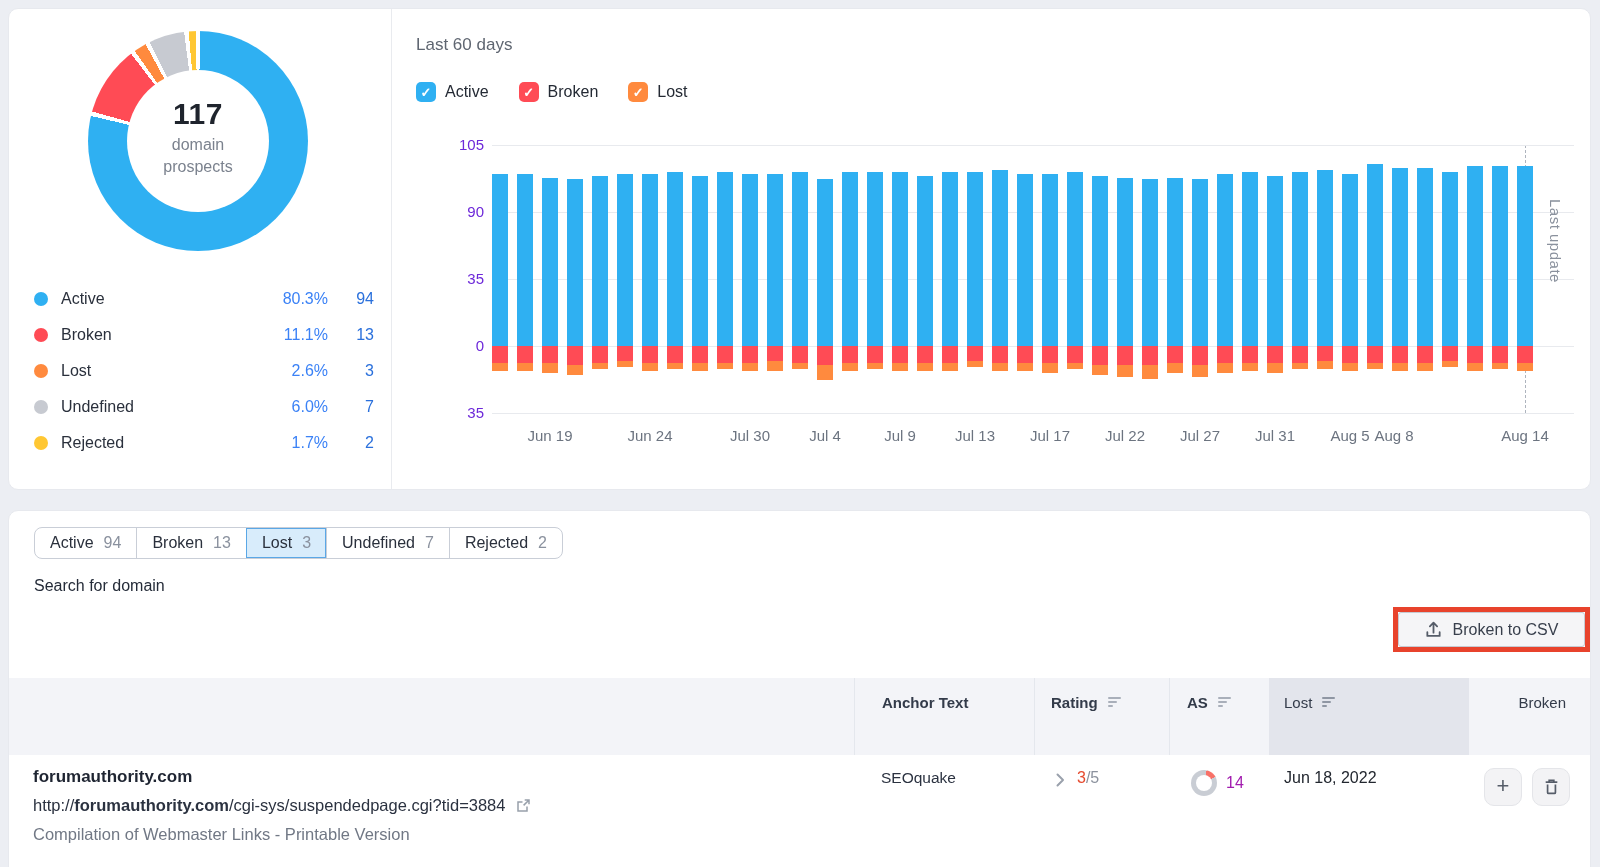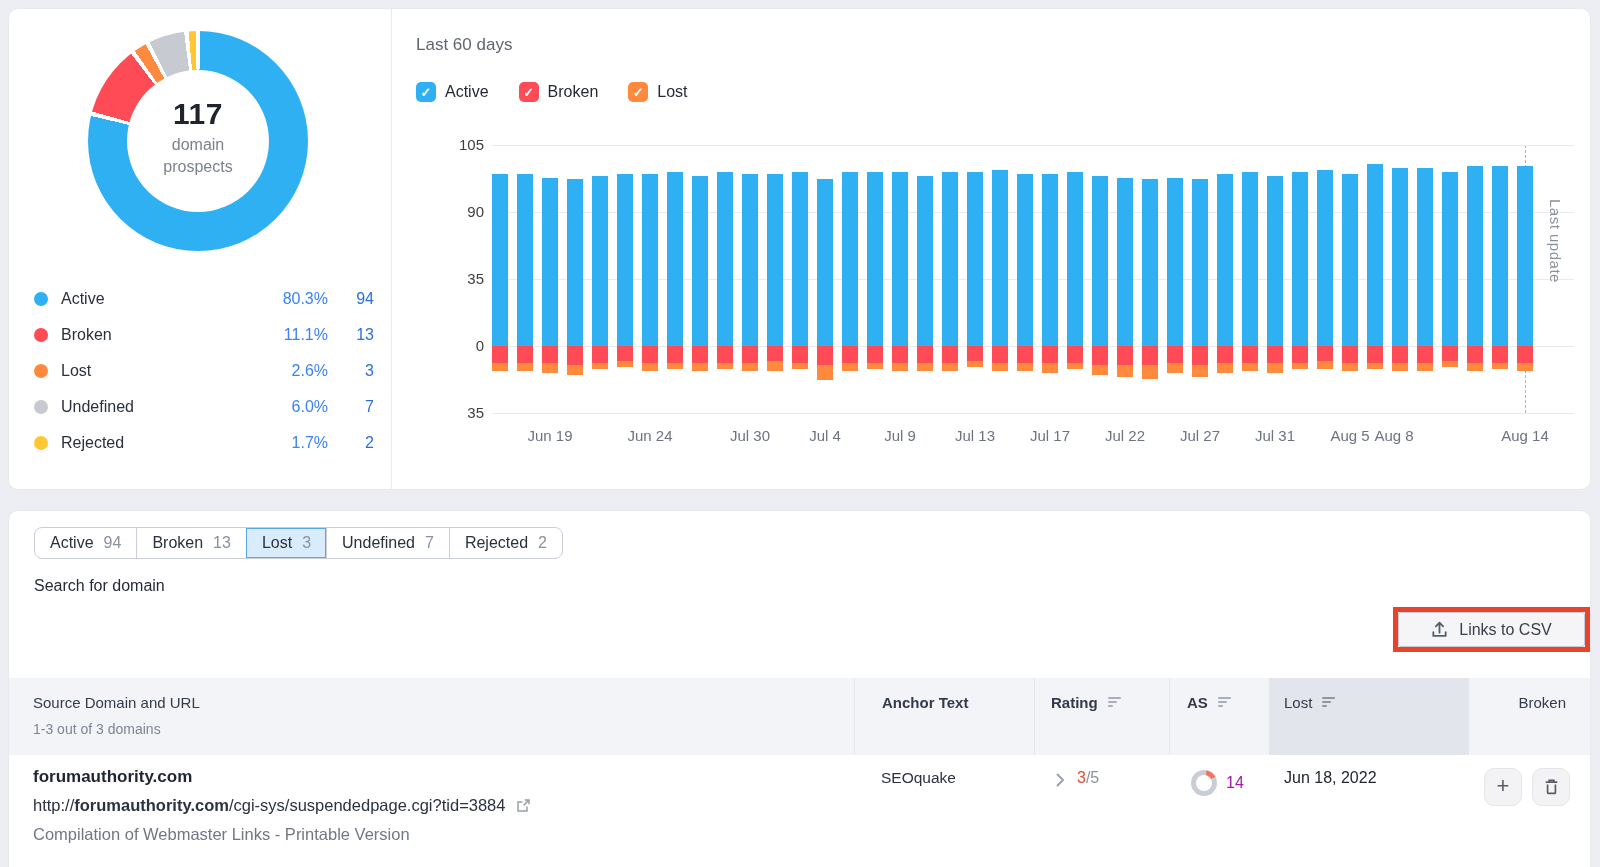--- a/index.html
+++ b/index.html
@@ -25,21 +25,21 @@
 
   
   #chart-title { position:absolute; left:407px; top:26px; font-size:17px; color:#5F6671; }
   #cb-row { position:absolute; left:407px; top:73px; display:flex; gap:30px; }
   .cb { display:flex; align-items:center; gap:9px; cursor:pointer; }
   .cb-box { width:20px; height:20px; border-radius:5px; color:#fff; font-size:13px; font-weight:bold; display:flex; align-items:center; justify-content:center; }
   .cb-label { font-size:16px; color:#242A34; }
 
   #plot { position:absolute; left:483px; top:136px; width:1082px; height:268px; }
   .gridline { position:absolute; left:0; width:100%; height:1px; background:#E8EAEE; }
-  .ytick { position:absolute; left:413px; width:62px; text-align:right; font-size:15px; color:#404040; }
+  .ytick { position:absolute; left:413px; width:62px; text-align:right; font-size:15px; color:#6d28d9; }
   .bar-seg { position:absolute; }
   .bar-g { position:absolute; top:0; height:268px; width:16px; }
   #dash-line { position:absolute; top:0; height:268px; width:0; border-left:1px dashed #AEB4BE; }
   #last-update { position:absolute; left:1538px; top:190px; writing-mode:vertical-rl; font-size:15px; color:#8A919D; letter-spacing:.5px; }
   #xlabels { position:absolute; left:483px; top:418px; width:1082px; height:20px; }
   .xtick { position:absolute; transform:translateX(-50%); font-size:15px; color:#6C7480; white-space:nowrap; }
 
   
   #tabs { position:absolute; left:25px; top:16px; display:inline-flex; border:1px solid #C9CED7; border-radius:8px; background:#fff; overflow:hidden; }
   .tab { padding:6px 15px; font-size:16px; color:#2A303C; display:flex; gap:10px; align-items:center; cursor:pointer; border-left:1px solid #C9CED7; }
@@ -423,31 +423,25 @@
 
   <div id="search-label">Search for domain</div>
 
 
   <div id="export-annotation">
     <button id="export-btn">
       <svg width="17" height="17" viewBox="0 0 16 16">
           <path d="M8 11 V2.2 M4.6 5 L8 1.6 L11.4 5" fill="none" stroke="#555C68" stroke-width="1.7" stroke-linecap="round" stroke-linejoin="round"></path>
           <path d="M2.2 10.5 V14 H13.8 V10.5" fill="none" stroke="#555C68" stroke-width="1.7" stroke-linecap="round" stroke-linejoin="round"></path>
         </svg>
-      <span>Links to CSV</span>
+      <span>Broken to CSV</span>
     </button>
   </div>
 
   <div id="thead">
-    <div class="th" id="th-source">
-      <div class="lbl">
-          <span>Source Domain and URL</span>
-        </div>
-      <div id="th-sub">1-3 out of 3 domains</div>
-    </div>
     <div class="th colsep" id="th-anchor">
       <div class="lbl">
           <span>Anchor Text</span>
         </div>
     </div>
     <div class="th colsep" id="th-rating">
       <div class="lbl">
           <span>Rating</span>
         <svg width="14" height="11" viewBox="0 0 14 11">
             <rect x="0" y="0" width="13" height="2" rx="1" fill="#A9AFBA"></rect>

